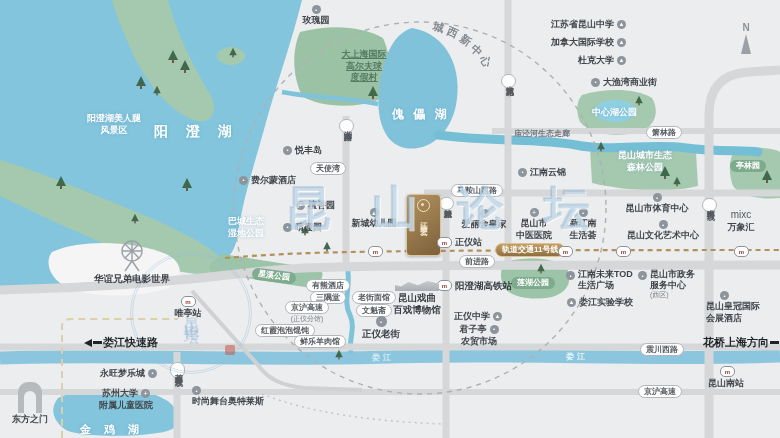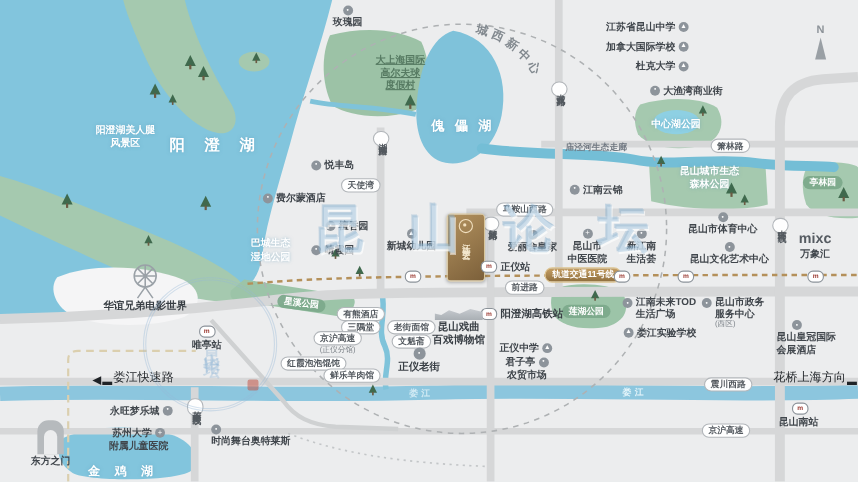--- a/index.html
+++ b/index.html
@@ -3,21 +3,21 @@
 <meta charset="utf-8">
 <style>
   html,body{margin:0;padding:0;background:#ecedee;}
   #map{position:relative;width:780px;height:438px;overflow:hidden;background:#ecedee;
        font-family:"Liberation Sans","DejaVu Sans",sans-serif;}
   #base{position:absolute;left:0;top:0;}
   .abs{position:absolute;}
   .wlbl{position:absolute;color:#ffffff;font-weight:600;white-space:nowrap;text-shadow:0 0 3px rgba(90,150,180,.55);line-height:1.3;}
   .glf{color:#567a62;text-shadow:none;text-decoration:underline;}
   .graylbl{position:absolute;color:#6f7780;font-size:8px;font-weight:600;white-space:nowrap;}
-  .blk{position:absolute;display:flex;align-items:flex-end;gap:3px;font-size:11px;font-weight:400;color:#1f2327;white-space:nowrap;}
+  .blk{position:absolute;display:flex;align-items:center;gap:3px;font-size:11px;font-weight:700;color:#1f2327;white-space:nowrap;}
   
   .pill{position:absolute;background:rgba(255,255,255,.96);border:1px solid #b2b6ba;border-radius:8px;
         font-size:8px;color:#53595f;font-weight:600;line-height:11px;padding:0 5px;white-space:nowrap;}
   .gpill{position:absolute;background:rgba(124,169,139,.93);border-radius:8px;color:#fff;font-size:8px;
         font-weight:600;line-height:12px;padding:0 6px;white-space:nowrap;}
   .vpill{position:absolute;background:rgba(255,255,255,.96);border:1px solid #b2b6ba;border-radius:7px;
         writing-mode:vertical-rl;text-orientation:upright;font-size:8px;color:#53595f;font-weight:600;
         padding:4px 1px;letter-spacing:1px;white-space:nowrap;}
   .goldpill{position:absolute;background:linear-gradient(180deg,#c59e63,#8f6f3f);border:1px solid #dcc391;
         border-radius:7px;color:#fff;font-size:8px;font-weight:700;line-height:12px;padding:0 6px;white-space:nowrap;}
@@ -273,21 +273,21 @@
 
   <div class="poi col" style="left:616px;top:193px;width:82px">
     <span class="cicon">•</span>
     <span class="t">昆山市体育中心</span>
   </div>
   <div class="poi col" style="left:620px;top:220px;width:86px">
     <span class="cicon">•</span>
     <span class="t">昆山文化艺术中心</span>
   </div>
   <div class="poi col" style="left:718px;top:209px;width:46px">
-    <span class="t" style="font-size:13px;color:#565c62;font-weight:700">mixc</span>
+    <span class="t" style="font-size:10px;color:#565c62;font-weight:400">mixc</span>
     <span class="t">万象汇</span>
   </div>
   <div class="poi col" style="left:510px;top:208px;width:48px">
     <span class="cicon" style="font-size:7px">+</span>
     <span class="t">昆山市</span>
     <span class="t">中医医院</span>
   </div>
   <div class="poi col" style="left:560px;top:208px;width:46px">
     <span class="cicon">•</span>
     <span class="t">新江南</span>
@@ -375,21 +375,21 @@
     <span style="display:flex;align-items:center;gap:3px">
       <span class="t">苏州大学</span>
       <span class="cicon" style="font-size:7px">+</span>
     </span>
     <span class="t">附属儿童医院</span>
   </div>
   <div class="poi col" style="left:192px;top:386px;align-items:flex-start">
     <span class="cicon">•</span>
     <span class="t">时尚舞台奥特莱斯</span>
   </div>
-  <div class="poi col" style="left:21px;top:382px;width:50px">
+  <div class="poi col" style="left:5px;top:382px;width:50px">
     <span id="gate"></span>
     <span class="t">东方之门</span>
   </div>
   <div class="poi col" style="left:86px;top:238px;width:92px">
     <svg width="30" height="34" viewBox="0 0 30 34">
       <g stroke="#9aa1a7" stroke-width="1.4" fill="none">
         <circle cx="15" cy="13" r="10"></circle>
         <path d="M15,3 L15,23 M5,13 L25,13 M8,6 L22,20 M22,6 L8,20"></path>
         <path d="M15,23 L8,33 M15,23 L22,33"></path>
       </g>

